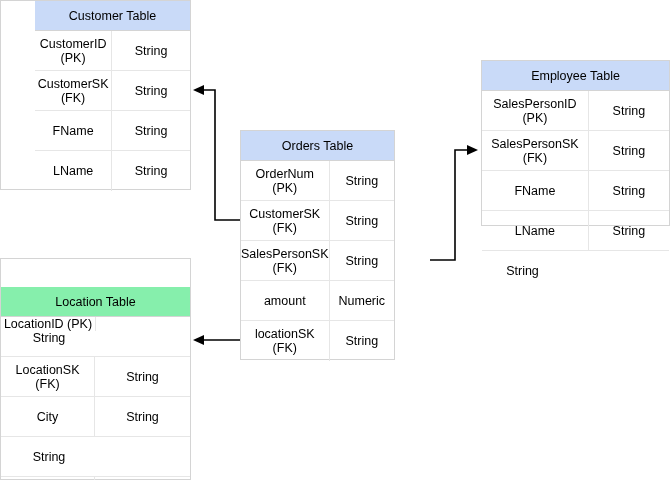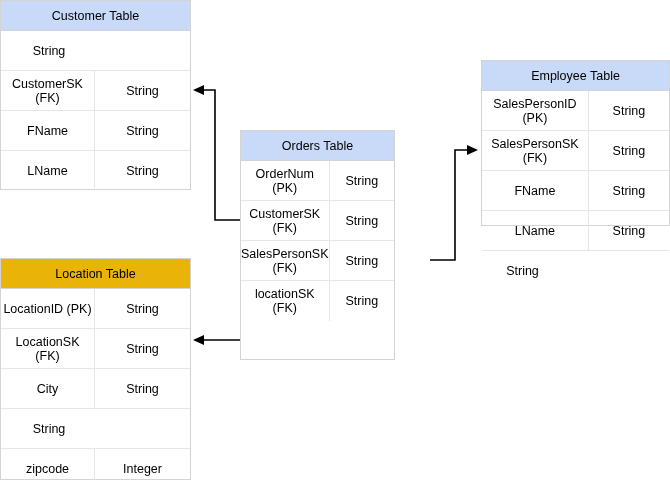--- a/index.html
+++ b/index.html
@@ -69,41 +69,42 @@
     width: 670px;
     height: 480px;
     pointer-events: none;
   }
 </style>
 </head>
 <body>
 
 <div class="canvas">
   <div id="tables-layer">
-      <div class="er-table" style="left: 0px; top: 0px; width: 191px; height: 190px; border-color: rgb(212, 212, 212);">
+      <div class="er-table" style="left: 0px; top: 0px; width: 191px; height: 190px; border-color: rgb(212, 212, 212); padding-left: 34px;">
         <div class="tbl-header" style="background: rgb(201, 218, 248); border-bottom-color: rgb(212, 212, 212);">Customer Table</div>
         <div class="tbl-row" style="border-bottom-color: rgb(230, 230, 230);">
+          <div class="cell cell-name" style="width: 95px; border-right-color: rgb(230, 230, 230);">CustomerID (PK)</div>
           <div class="cell cell-type" style="width: 96px;">String</div>
         </div>
         <div class="tbl-row" style="border-bottom-color: rgb(230, 230, 230);">
           <div class="cell cell-name" style="width: 95px; border-right-color: rgb(230, 230, 230);">CustomerSK (FK)</div>
           <div class="cell cell-type" style="width: 96px;">String</div>
         </div>
         <div class="tbl-row" style="border-bottom-color: rgb(230, 230, 230);">
           <div class="cell cell-name" style="width: 95px; border-right-color: rgb(230, 230, 230);">FName</div>
           <div class="cell cell-type" style="width: 96px;">String</div>
         </div>
         <div class="tbl-row" style="border-bottom-color: rgb(230, 230, 230);">
           <div class="cell cell-name" style="width: 95px; border-right-color: rgb(230, 230, 230);">LName</div>
           <div class="cell cell-type" style="width: 96px;">String</div>
         </div>
       </div>
       <div class="er-table" style="left: 0px; top: 258px; width: 191px; height: 222px; border-color: rgb(212, 212, 212);">
-        <div class="tbl-header" style="background: #eab308; border-bottom-color: rgb(212, 212, 212);">Location Table</div>
-        <div class="tbl-row" style="border-bottom-color: rgb(230, 230, 230);">
+        <div class="tbl-header" style="background: #86efac; border-bottom-color: rgb(212, 212, 212); margin-top: 28px;">Location Table</div>
+        <div class="tbl-row" style="border-bottom-color: rgb(230, 230, 230); flex-direction: column;">
           <div class="cell cell-name" style="width: 95px; border-right-color: rgb(230, 230, 230);">LocationID (PK)</div>
           <div class="cell cell-type" style="width: 96px;">String</div>
         </div>
         <div class="tbl-row" style="border-bottom-color: rgb(230, 230, 230);">
           <div class="cell cell-name" style="width: 95px; border-right-color: rgb(230, 230, 230);">LocationSK (FK)</div>
           <div class="cell cell-type" style="width: 96px;">String</div>
         </div>
         <div class="tbl-row" style="border-bottom-color: rgb(230, 230, 230);">
           <div class="cell cell-name" style="width: 95px; border-right-color: rgb(230, 230, 230);">City</div>
           <div class="cell cell-type" style="width: 96px;">String</div>
@@ -122,20 +123,24 @@
           <div class="cell cell-name" style="width: 110px; border-right-color: rgb(230, 230, 230);">OrderNum (PK)</div>
           <div class="cell cell-type" style="width: 80px;">String</div>
         </div>
         <div class="tbl-row" style="border-bottom-color: rgb(230, 230, 230);">
           <div class="cell cell-name" style="width: 110px; border-right-color: rgb(230, 230, 230);">CustomerSK (FK)</div>
           <div class="cell cell-type" style="width: 80px;">String</div>
         </div>
         <div class="tbl-row" style="border-bottom-color: rgb(230, 230, 230);">
           <div class="cell cell-name" style="width: 110px; border-right-color: rgb(230, 230, 230);">SalesPersonSK (FK)</div>
           <div class="cell cell-type" style="width: 80px;">String</div>
+        </div>
+        <div class="tbl-row" style="border-bottom-color: rgb(230, 230, 230);">
+          <div class="cell cell-name" style="width: 110px; border-right-color: rgb(230, 230, 230);">amount</div>
+          <div class="cell cell-type" style="width: 80px;">Numeric</div>
         </div>
         <div class="tbl-row" style="border-bottom-color: rgb(230, 230, 230);">
           <div class="cell cell-name" style="width: 110px; border-right-color: rgb(230, 230, 230);">locationSK (FK)</div>
           <div class="cell cell-type" style="width: 80px;">String</div>
         </div>
       </div>
       <div class="er-table" style="left: 481px; top: 60px; width: 189px; height: 166px; border-color: rgb(212, 212, 212);">
         <div class="tbl-header" style="background: rgb(201, 218, 248); border-bottom-color: rgb(212, 212, 212);">Employee Table</div>
         <div class="tbl-row" style="border-bottom-color: rgb(230, 230, 230);">
           <div class="cell cell-name" style="width: 108px; border-right-color: rgb(230, 230, 230);">SalesPersonID (PK)</div>

